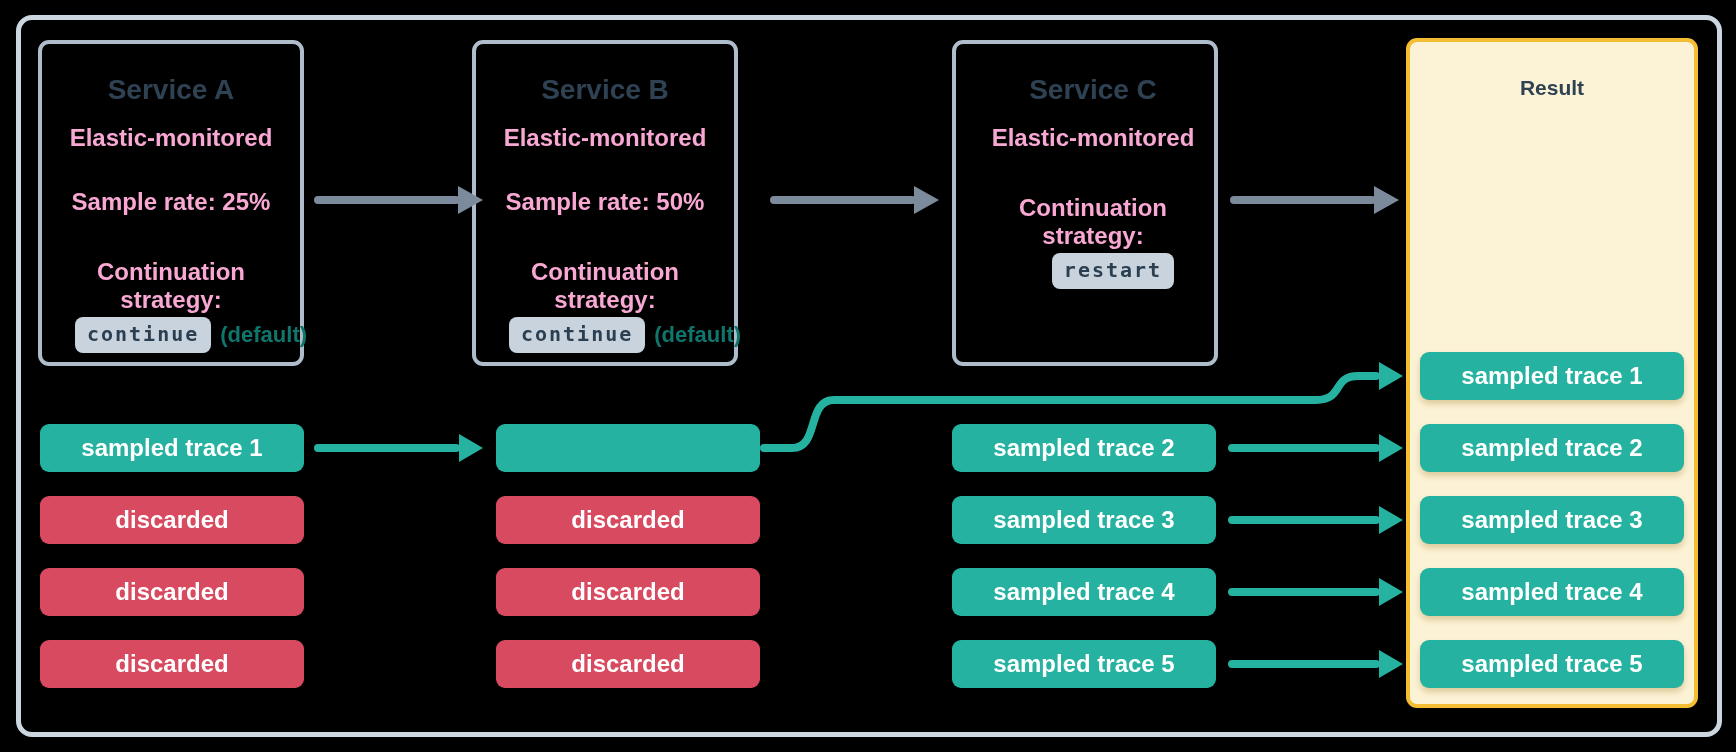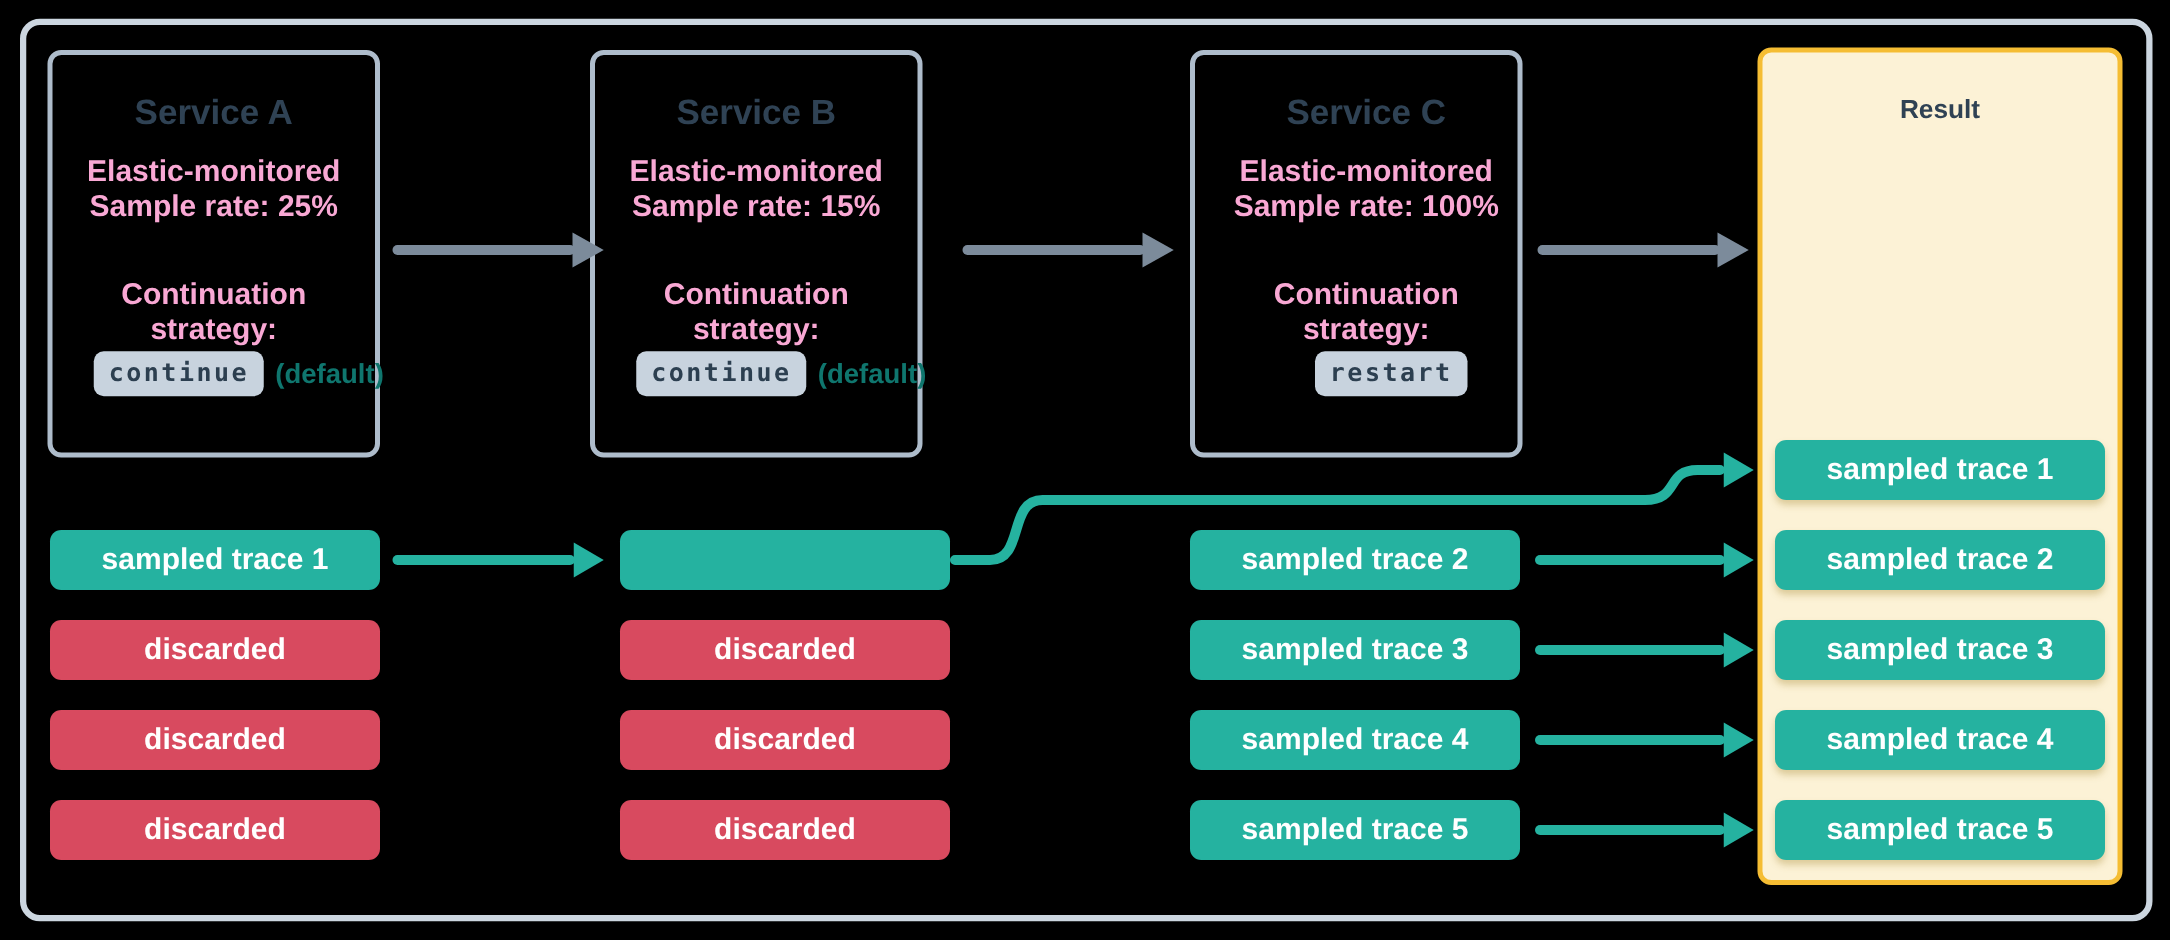--- a/index.html
+++ b/index.html
@@ -43,21 +43,21 @@
     font-weight: bold;
     color: #2f4254;
   }
   .svc-line {
     font-size: 24px;
     line-height: 28px;
     font-weight: bold;
     color: #f9a8d4;
   }
   .svc-monitor { margin-top: 17px; }
-  .svc-rate    { }
+  .svc-rate    { margin-top: 36px; }
   .svc-cont    { margin-top: 42px; }
   .svc-strategy {
     margin-top: 3px;
     display: flex;
     align-items: center;
     gap: 9px;
     height: 36px;
   }
   .code-chip {
     display: inline-block;
@@ -144,35 +144,34 @@
     </div>
     <div class="svc-strategy">
       <span class="code-chip">continue</span>
       <span class="strategy-note">(default)</span>
     </div>
   </div>
 
   <div class="service-box b">
     <div class="svc-title">Service B</div>
     <div class="svc-line svc-monitor">Elastic-monitored</div>
-    <div class="svc-line svc-rate">Sample rate: 15%</div>
+    <div class="svc-line svc-rate">Sample rate: 50%</div>
     <div class="svc-cont">
       <div class="svc-line">Continuation</div>
       <div class="svc-line">strategy:</div>
     </div>
     <div class="svc-strategy">
       <span class="code-chip">continue</span>
       <span class="strategy-note">(default)</span>
     </div>
   </div>
 
   <div class="service-box c">
     <div class="svc-title">Service C</div>
     <div class="svc-line svc-monitor">Elastic-monitored</div>
-    <div class="svc-line svc-rate">Sample rate: 100%</div>
     <div class="svc-cont">
       <div class="svc-line">Continuation</div>
       <div class="svc-line">strategy:</div>
     </div>
     <div class="svc-strategy">
       <span class="code-chip">restart</span>
 
     </div>
   </div>
 

